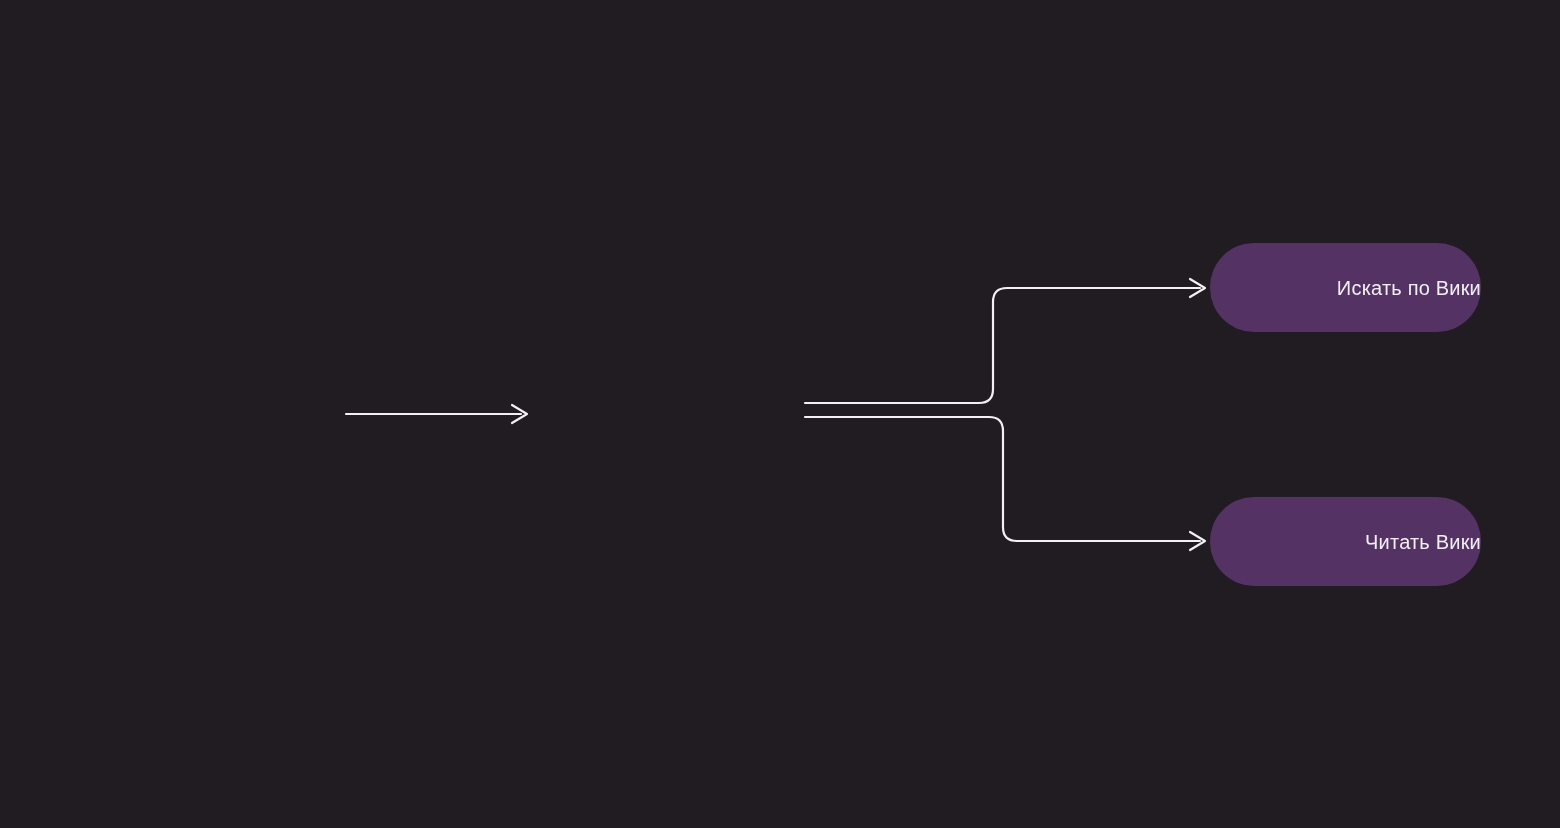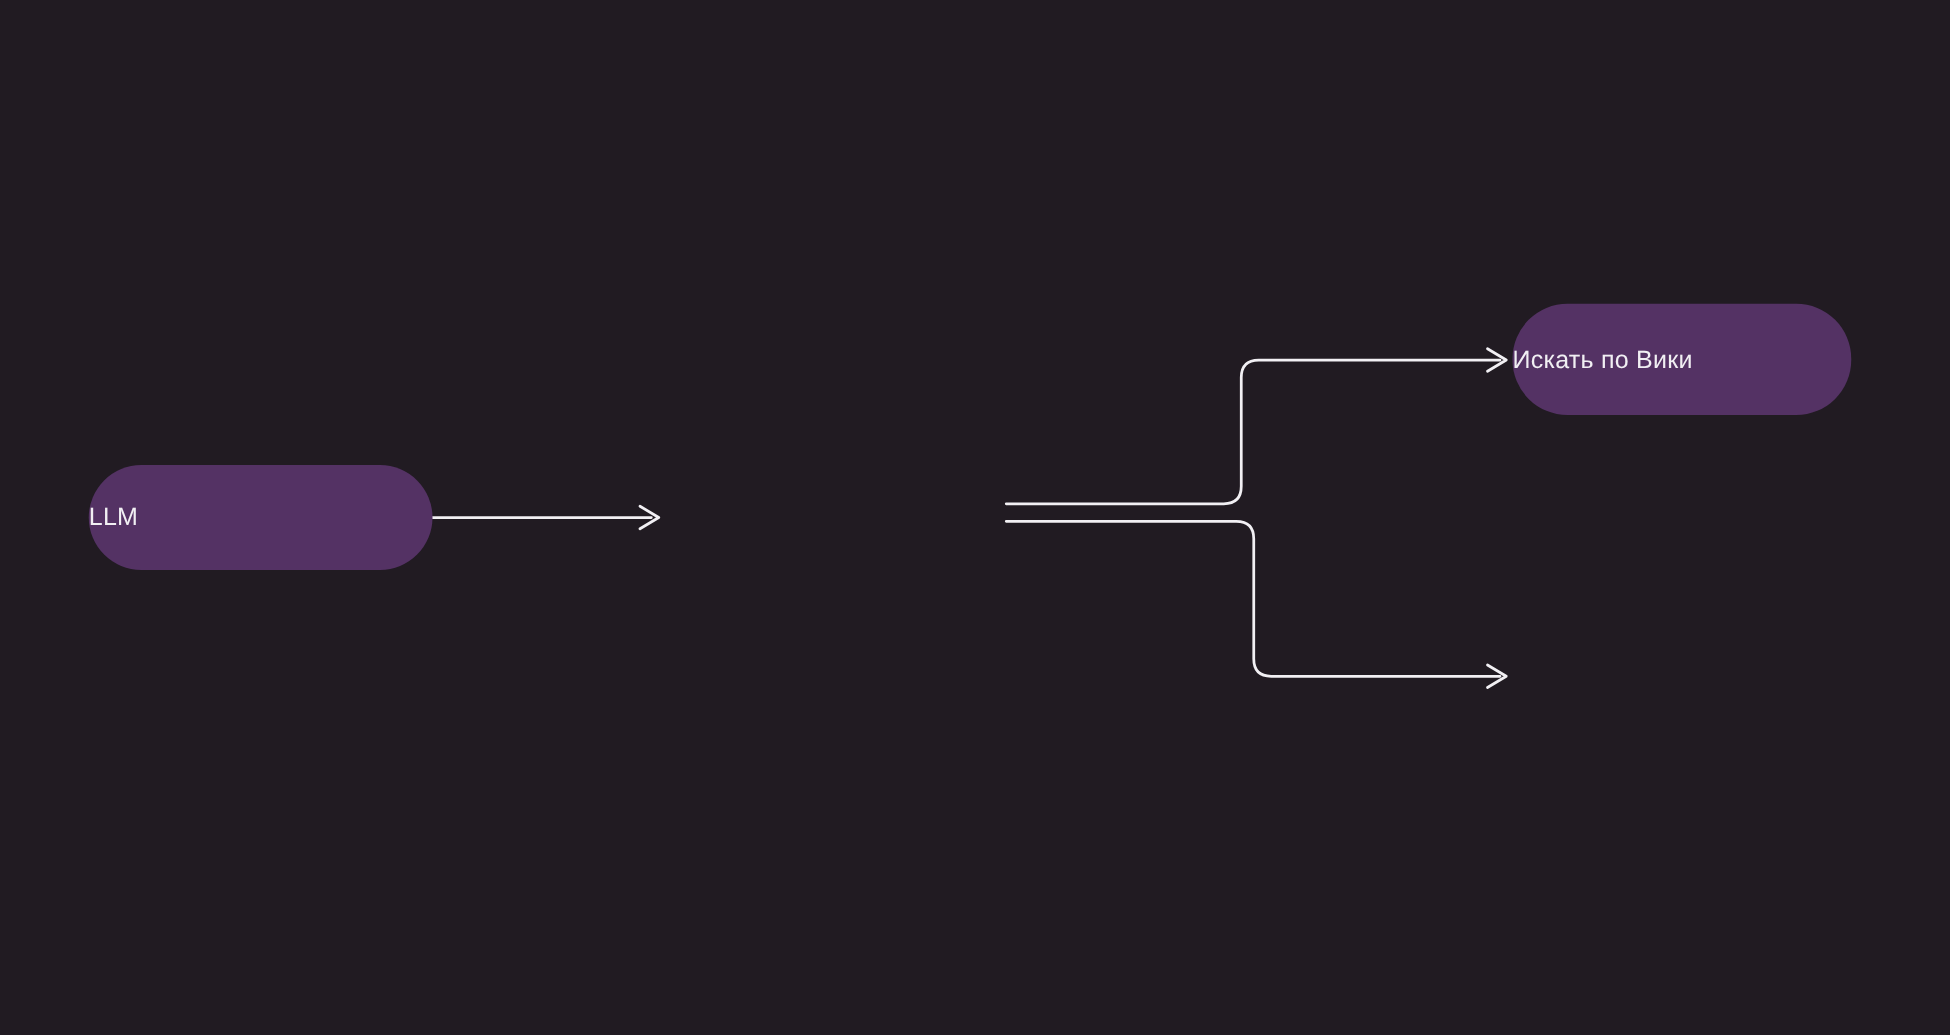--- a/index.html
+++ b/index.html
@@ -22,21 +22,21 @@
     width: 1560px;
     height: 828px;
   }
   .node {
     position: absolute;
     box-sizing: border-box;
     background: #543264;
     border-radius: 44px;
     display: flex;
     align-items: center;
-    justify-content: flex-start;
+    justify-content: flex-end;
     z-index: 2;
   }
   .node-label {
     color: #f1eff3;
     font-family: "Liberation Sans", sans-serif;
     font-size: 20px;
     font-weight: 500;
     letter-spacing: 0.2px;
     line-height: 1;
     white-space: nowrap;
@@ -87,23 +87,23 @@
       <path d="M 805 403 L 979 403 Q 993 403 993 389 L 993 302 Q 993 288 1007 288 L 1200 288" fill="none" stroke="#f2f0f4" stroke-width="2.2" stroke-linecap="round" stroke-linejoin="round"></path>
       <path d="M 1190 279 L 1205 288 L 1190 297" fill="none" stroke="#f2f0f4" stroke-width="2.2" stroke-linecap="round" stroke-linejoin="round"></path>
     </g>
 
     <g>
       <path d="M 805 417 L 989 417 Q 1003 417 1003 431 L 1003 527 Q 1003 541 1017 541 L 1200 541" fill="none" stroke="#f2f0f4" stroke-width="2.2" stroke-linecap="round" stroke-linejoin="round"></path>
       <path d="M 1190 532 L 1205 541 L 1190 550" fill="none" stroke="#f2f0f4" stroke-width="2.2" stroke-linecap="round" stroke-linejoin="round"></path>
     </g>
   </svg>
 
-  <div class="node" id="node-llm">
-    <span class="node-label">LLM</span>
-  </div>
 
 
   <div class="node" id="node-search-wiki">
     <span class="node-label">Искать по Вики</span>
   </div>
 
+  <div class="node" id="node-read-wiki">
+    <span class="node-label">Читать Вики</span>
+  </div>
 
 </div>
 
 </body></html>

